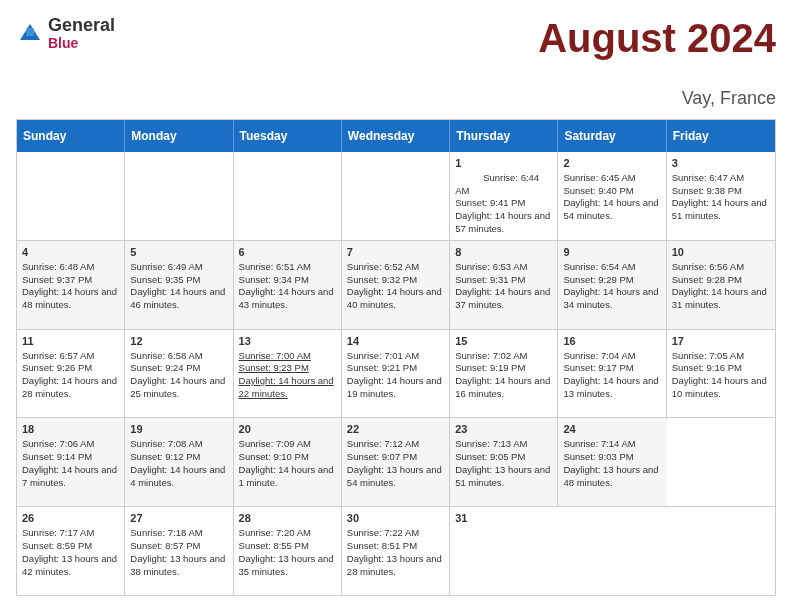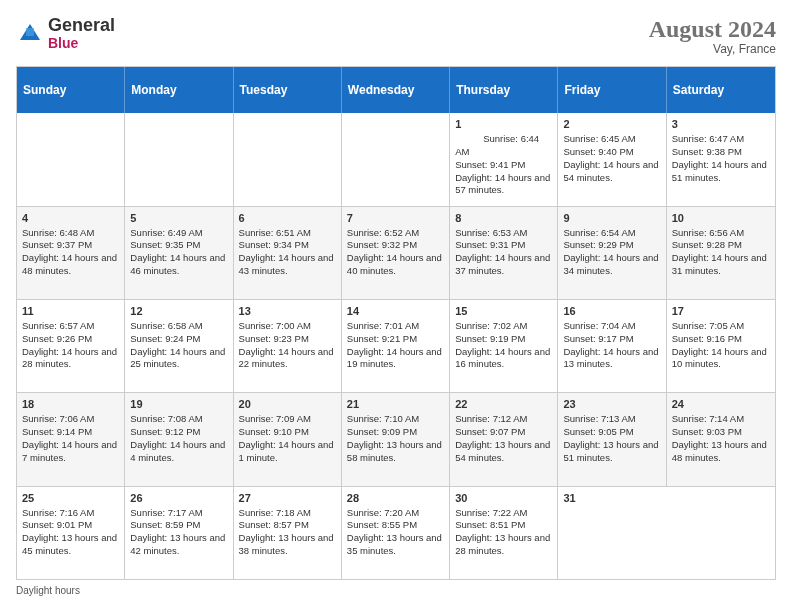--- a/index.html
+++ b/index.html
@@ -44,46 +44,46 @@
       color: #be185d;
     }
     .logo-icon {
       width: 28px;
       height: 28px;
     }
     .title-section {
       text-align: right;
     }
     .month-title {
-      font-size: 24px;
-      font-weight: bold;
-      color: #737373;
+      font-size: 40px;
+      font-weight: bold;
+      color: #7f1d1d;
       line-height: 1.1;
-      font-family: Liberation Serif, serif;
     }
     .location {
-      font-size: 12px;
+      font-size: 18px;
       color: #555;
+      margin-top: 28px;
     }
     .calendar {
       flex: 1;
       display: flex;
       flex-direction: column;
       border: 1px solid #ccc;
     }
     .cal-header {
       display: grid;
       grid-template-columns: repeat(7, 1fr);
       background: #1a6fc4;
     }
     .cal-header-cell {
       color: #fff;
       font-size: 12px;
       font-weight: bold;
-      padding: 16px 6px;
+      padding: 9px 6px;
       text-align: left;
       border-right: 1px solid rgba(255,255,255,0.3);
     }
     .cal-header-cell:last-child { border-right: none; }
     .cal-body {
       flex: 1;
       display: flex;
       flex-direction: column;
     }
     .cal-row {
@@ -138,22 +138,22 @@
     </div>
   </div>
 
   <div class="calendar">
     <div class="cal-header">
     <div class="cal-header-cell">Sunday</div>
         <div class="cal-header-cell">Monday</div>
         <div class="cal-header-cell">Tuesday</div>
         <div class="cal-header-cell">Wednesday</div>
         <div class="cal-header-cell">Thursday</div>
+        <div class="cal-header-cell">Saturday</div>
         <div class="cal-header-cell">Friday</div>
-        <div class="cal-header-cell">Saturday</div>
       </div>
     <div class="cal-body">
     <div class="cal-row">
           <div class="cal-cell"></div>
           <div class="cal-cell"></div>
           <div class="cal-cell"></div>
           <div class="cal-cell"></div>
           <div class="cal-cell"><span class="day-num">1</span><span style="white-space: pre-line; margin-left: 28px;">Sunrise: 6:44 AM
 Sunset: 9:41 PM
 Daylight: 14 hours and 57 minutes.</span></div>
@@ -187,21 +187,21 @@
 Sunset: 9:28 PM
 Daylight: 14 hours and 31 minutes.</span></div>
         </div>
         <div class="cal-row">
           <div class="cal-cell"><span class="day-num">11</span><span style="white-space: pre-line;">Sunrise: 6:57 AM
 Sunset: 9:26 PM
 Daylight: 14 hours and 28 minutes.</span></div>
           <div class="cal-cell"><span class="day-num">12</span><span style="white-space: pre-line;">Sunrise: 6:58 AM
 Sunset: 9:24 PM
 Daylight: 14 hours and 25 minutes.</span></div>
-          <div class="cal-cell"><span class="day-num">13</span><span style="white-space: pre-line;">Sunrise: 7:00 AM
+          <div class="cal-cell"><span class="day-num">13</span><span style="white-space: pre-line; text-decoration: underline;">Sunrise: 7:00 AM
 Sunset: 9:23 PM
 Daylight: 14 hours and 22 minutes.</span></div>
           <div class="cal-cell"><span class="day-num">14</span><span style="white-space: pre-line;">Sunrise: 7:01 AM
 Sunset: 9:21 PM
 Daylight: 14 hours and 19 minutes.</span></div>
           <div class="cal-cell"><span class="day-num">15</span><span style="white-space: pre-line;">Sunrise: 7:02 AM
 Sunset: 9:19 PM
 Daylight: 14 hours and 16 minutes.</span></div>
           <div class="cal-cell"><span class="day-num">16</span><span style="white-space: pre-line;">Sunrise: 7:04 AM
 Sunset: 9:17 PM
@@ -213,50 +213,41 @@
         <div class="cal-row">
           <div class="cal-cell alt-bg"><span class="day-num">18</span><span style="white-space: pre-line;">Sunrise: 7:06 AM
 Sunset: 9:14 PM
 Daylight: 14 hours and 7 minutes.</span></div>
           <div class="cal-cell alt-bg"><span class="day-num">19</span><span style="white-space: pre-line;">Sunrise: 7:08 AM
 Sunset: 9:12 PM
 Daylight: 14 hours and 4 minutes.</span></div>
           <div class="cal-cell alt-bg"><span class="day-num">20</span><span style="white-space: pre-line;">Sunrise: 7:09 AM
 Sunset: 9:10 PM
 Daylight: 14 hours and 1 minute.</span></div>
-          <div class="cal-cell alt-bg"><span class="day-num">21</span><span style="white-space: pre-line;">Sunrise: 7:10 AM
-Sunset: 9:09 PM
-Daylight: 13 hours and 58 minutes.</span></div>
           <div class="cal-cell alt-bg"><span class="day-num">22</span><span style="white-space: pre-line;">Sunrise: 7:12 AM
 Sunset: 9:07 PM
 Daylight: 13 hours and 54 minutes.</span></div>
           <div class="cal-cell alt-bg"><span class="day-num">23</span><span style="white-space: pre-line;">Sunrise: 7:13 AM
 Sunset: 9:05 PM
 Daylight: 13 hours and 51 minutes.</span></div>
           <div class="cal-cell alt-bg"><span class="day-num">24</span><span style="white-space: pre-line;">Sunrise: 7:14 AM
 Sunset: 9:03 PM
 Daylight: 13 hours and 48 minutes.</span></div>
         </div>
         <div class="cal-row">
-          <div class="cal-cell"><span class="day-num">25</span><span style="white-space: pre-line;">Sunrise: 7:16 AM
-Sunset: 9:01 PM
-Daylight: 13 hours and 45 minutes.</span></div>
           <div class="cal-cell"><span class="day-num">26</span><span style="white-space: pre-line;">Sunrise: 7:17 AM
 Sunset: 8:59 PM
 Daylight: 13 hours and 42 minutes.</span></div>
           <div class="cal-cell"><span class="day-num">27</span><span style="white-space: pre-line;">Sunrise: 7:18 AM
 Sunset: 8:57 PM
 Daylight: 13 hours and 38 minutes.</span></div>
           <div class="cal-cell"><span class="day-num">28</span><span style="white-space: pre-line;">Sunrise: 7:20 AM
 Sunset: 8:55 PM
 Daylight: 13 hours and 35 minutes.</span></div>
           <div class="cal-cell"><span class="day-num">30</span><span style="white-space: pre-line;">Sunrise: 7:22 AM
 Sunset: 8:51 PM
 Daylight: 13 hours and 28 minutes.</span></div>
           <div class="cal-cell"><span class="day-num">31</span></div>
         </div>
       </div>
   </div>
 
-  <div class="footer-note">
-    <span>Daylight hours</span>
-  </div>
 </div>
 
 </body></html>

